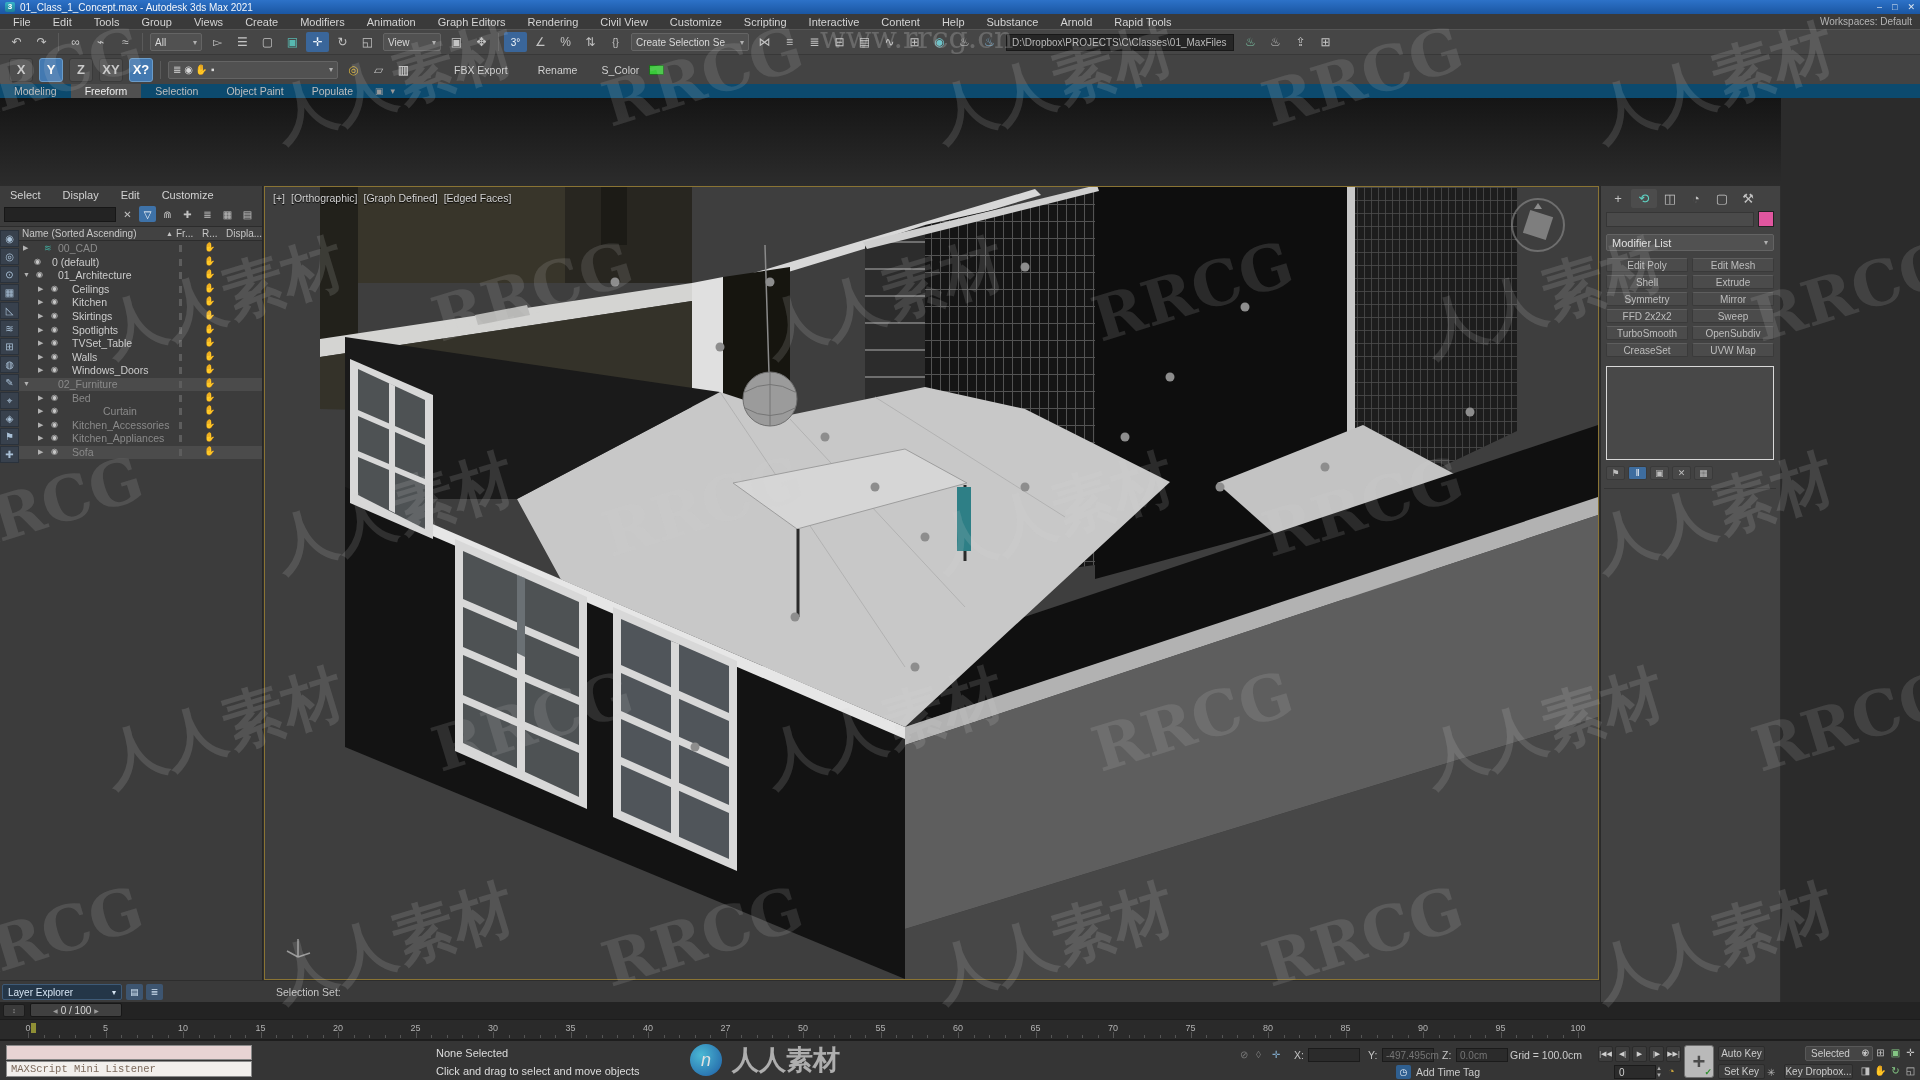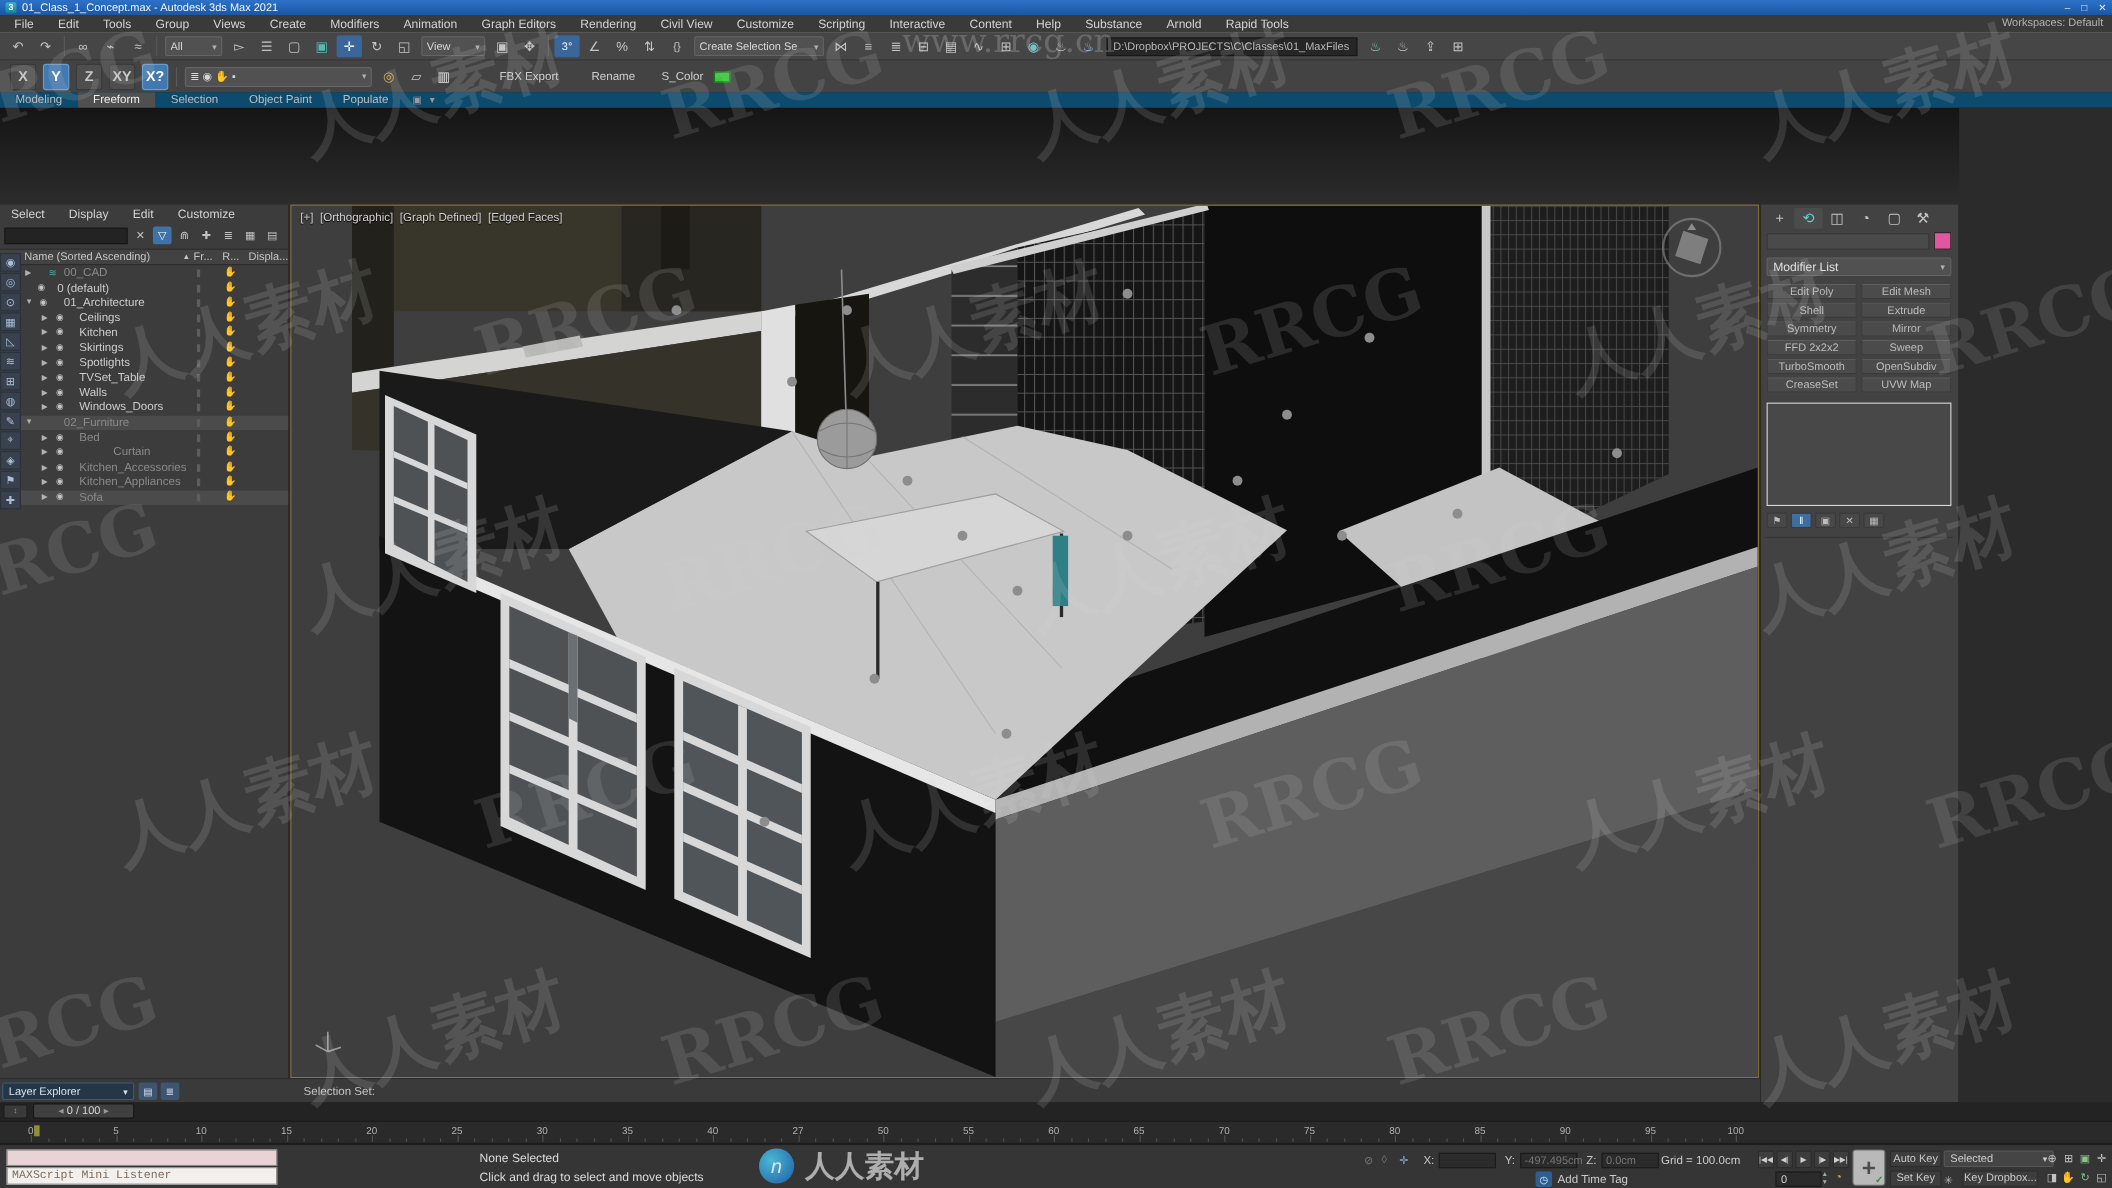--- a/index.html
+++ b/index.html
@@ -812,21 +812,21 @@
     <div class="framef">0</div>
     <div class="spin">▲<br>▼</div>
     <div class="keyclock">◔</div>
 
     <div class="bigkey">
       <span>+</span>
       <span class="chk">✓</span>
     </div>
 
     <div class="sb-btn" style="left:1718px;top:5px;width:47px">Auto Key</div>
-    <div class="sb-dd" style="left:1767px;top:5px;width:100px">
+    <div class="sb-dd" style="left:1805px;top:5px;width:68px">
       <span>Selected</span>
       <span style="font-size:8px">▾</span>
     </div>
     <div class="sb-btn" style="left:1718px;top:23px;width:47px">Set Key</div>
     <div class="figico">✳</div>
     <div class="sb-btn" style="left:1784px;top:23px;width:69px">Key Dropbox...</div>
 
     <div id="navcluster">
         <div class="nav-ic" style="left: 1858px; top: 4px;">⊕</div>
         <div class="nav-ic" style="left: 1873px; top: 4px;">⊞</div>

